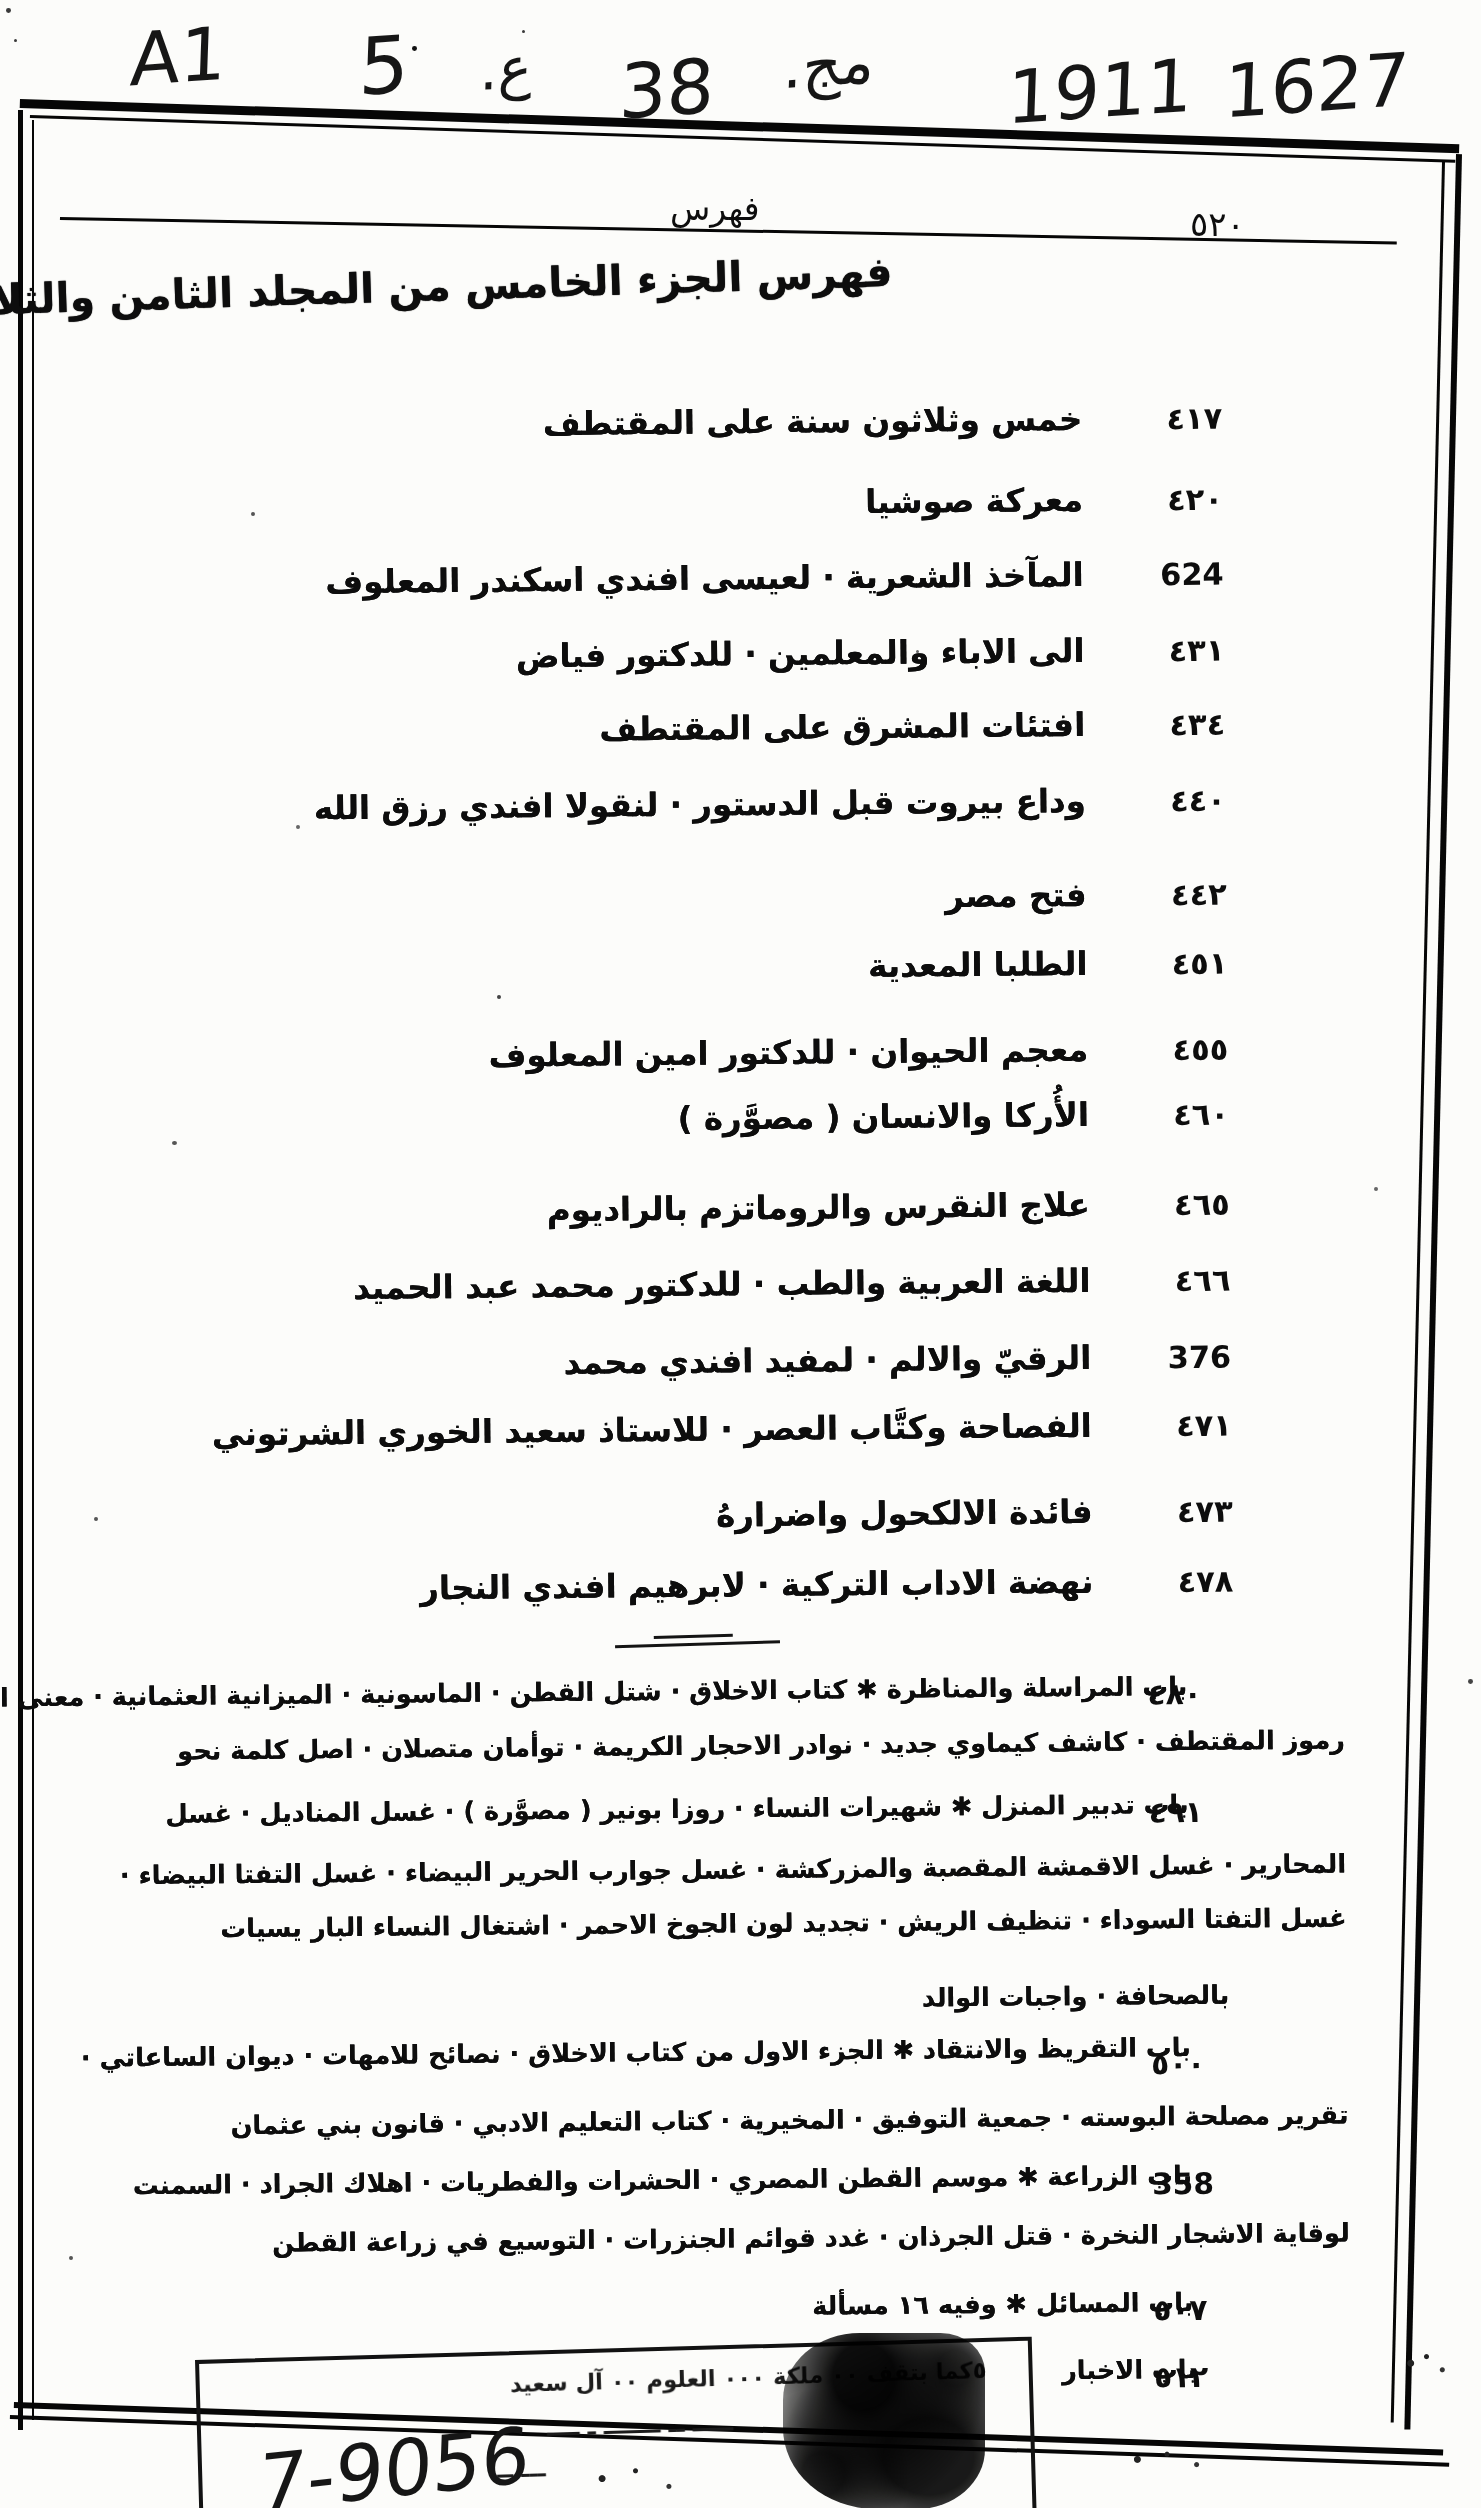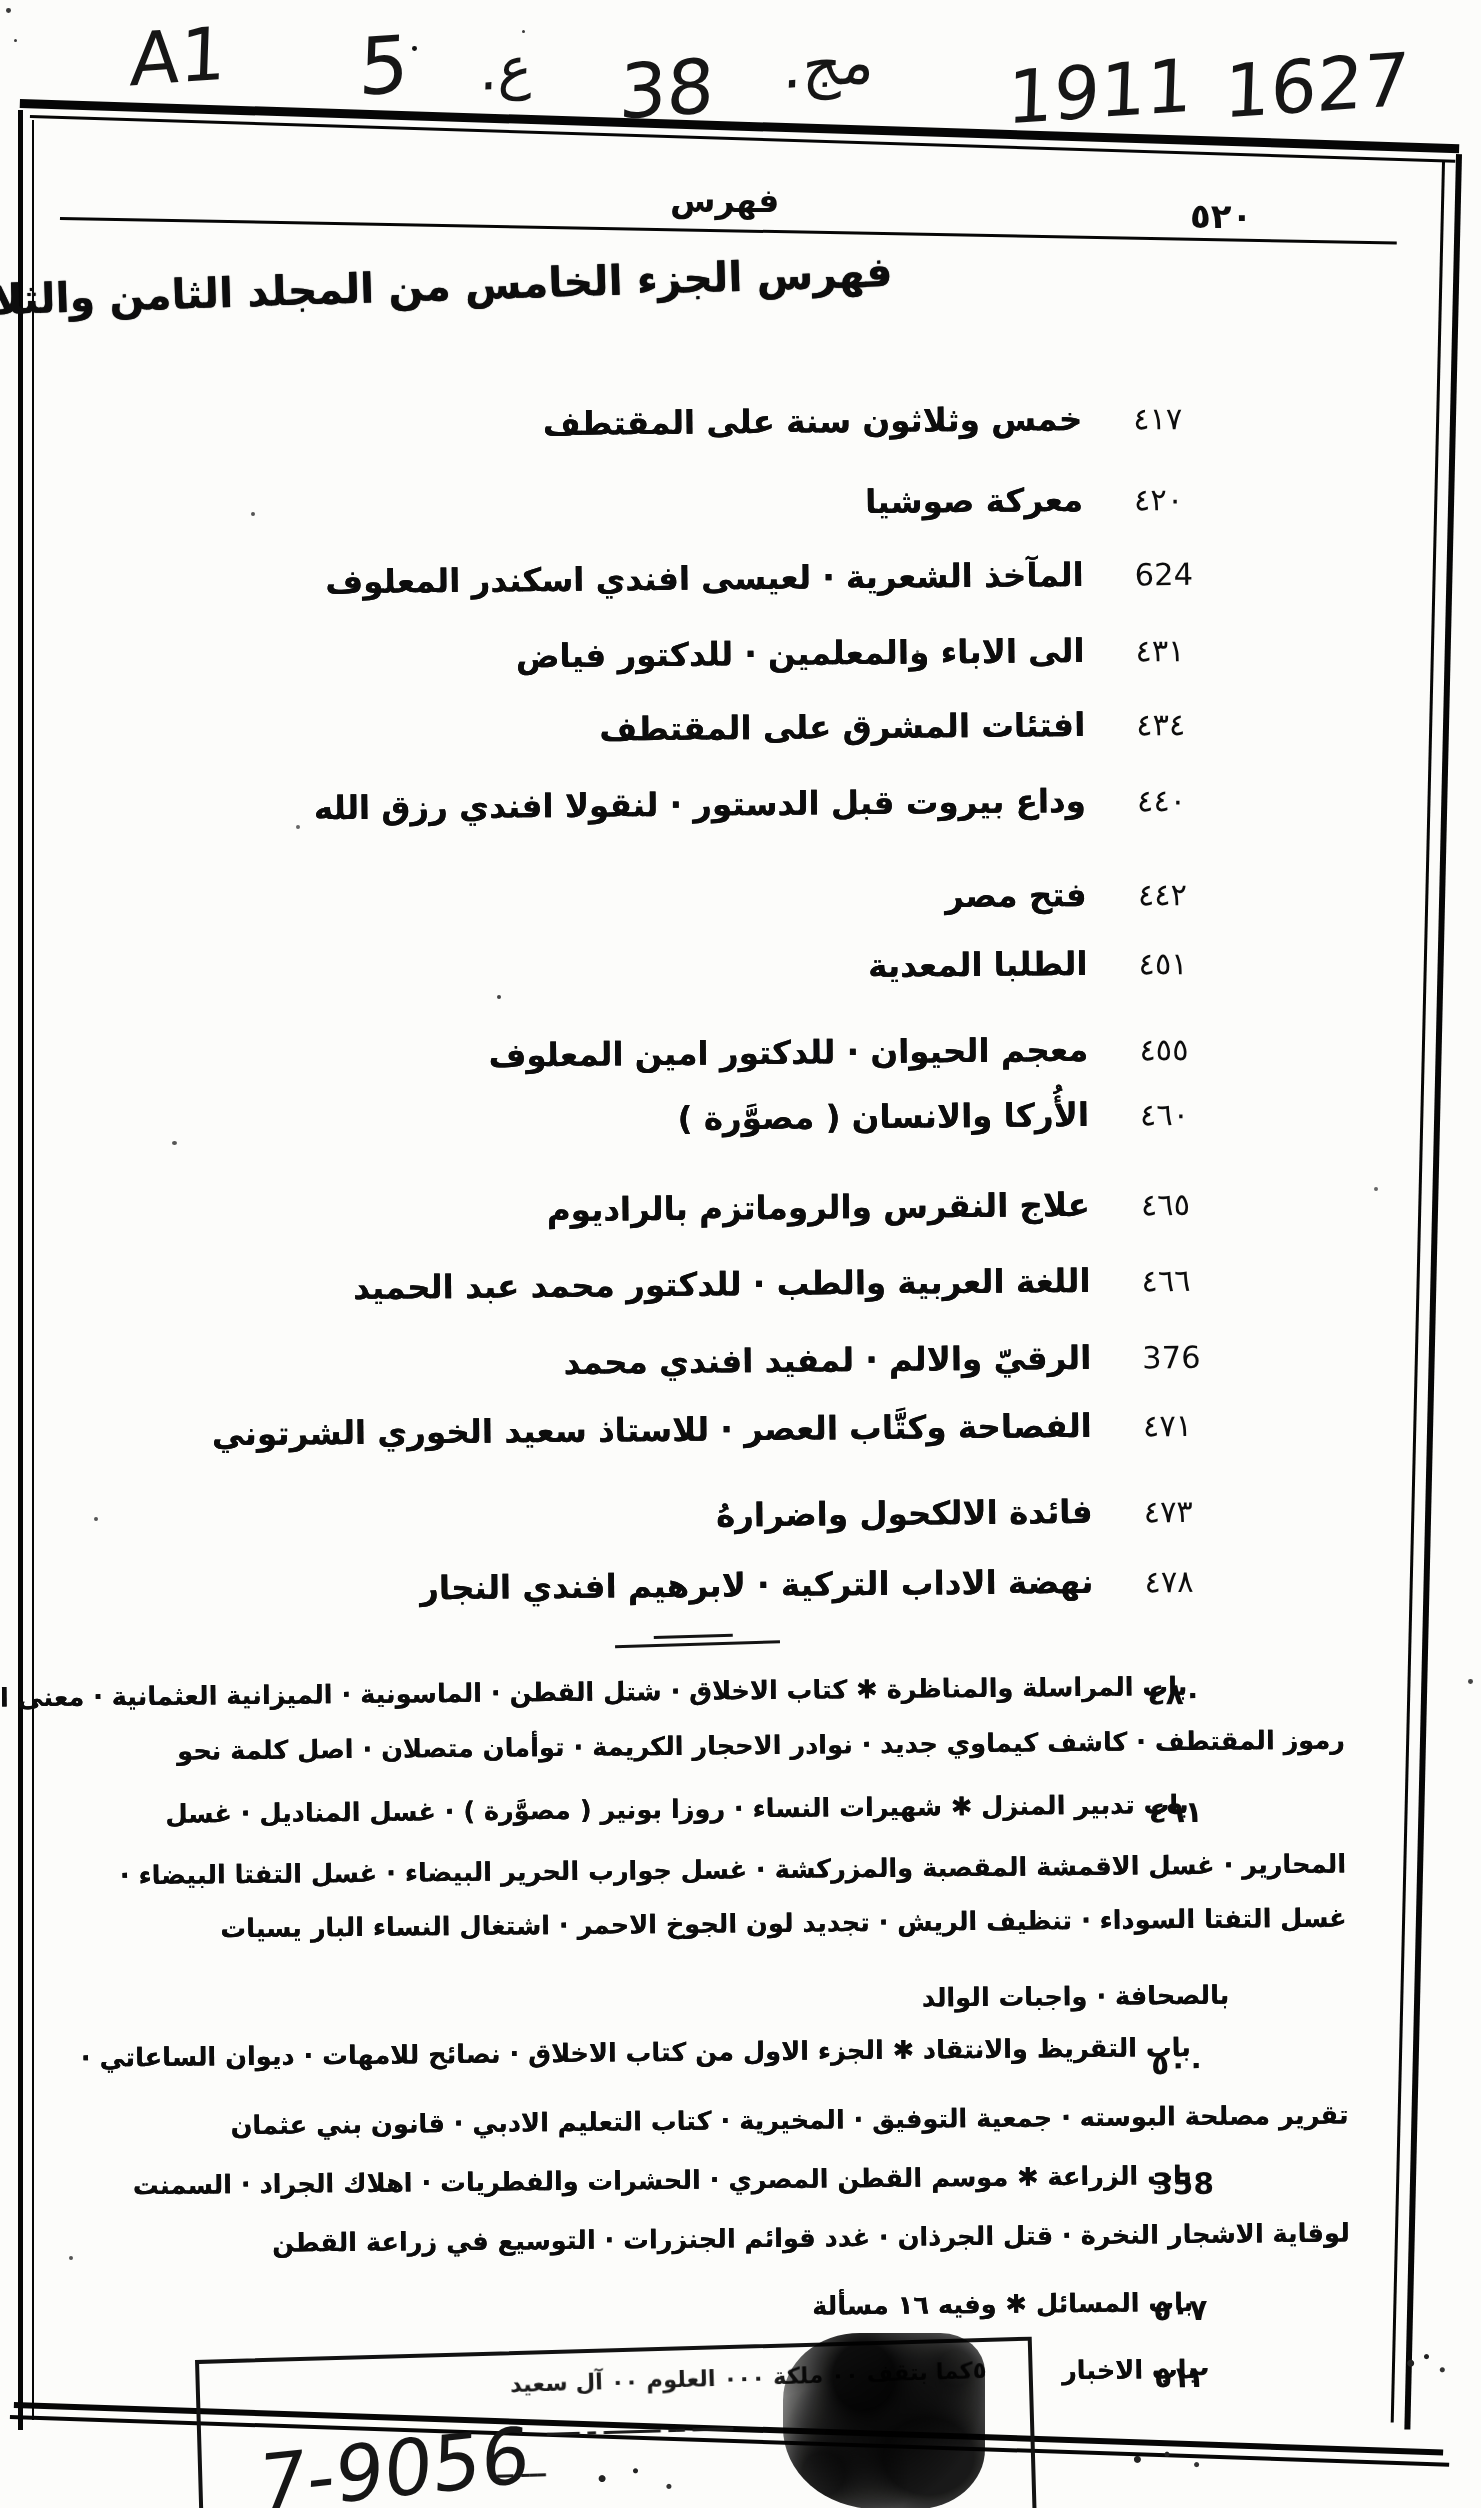--- a/index.html
+++ b/index.html
@@ -6,29 +6,29 @@
   #canvas{position:relative;width:1482px;height:2509px;background:#fcfcfa;overflow:hidden;
           font-family:"DejaVu Sans",sans-serif;color:#0d0d0d;}
   .ar{direction:rtl;unicode-bidi:embed;}
   .abs{position:absolute;}
   
   .hand{position:absolute;font-family:"DejaVu Sans",sans-serif;font-weight:400;color:#161616;
         white-space:nowrap;transform:rotate(-4deg) skewX(-6deg);}
   
   .bline{position:absolute;background:#060606;transform-origin:left top;}
   
-  .hdr{position:absolute;font-weight:bold;white-space:nowrap;}
+  .hdr{position:absolute;font-weight:normal;white-space:nowrap;margin-top:8px;}
   
   #title{position:absolute;right:590px;top:248px;font-size:41px;font-weight:bold;white-space:nowrap;
          transform:rotate(-1.8deg);transform-origin:right top;text-shadow:0 0 1px #111;}
   
   #content{position:absolute;left:0;top:0;width:1482px;height:2509px;
            transform:rotate(-0.55deg);transform-origin:1182px 394px;}
-  .entry .no{position:absolute;left:1133px;top:2px;width:89px;text-align:left;
-             font-size:30.5px;font-weight:normal;white-space:nowrap;}
+  .entry .no{position:absolute;left:1133px;top:2px;width:89px;text-align:right;
+             font-size:30.5px;font-weight:bold;white-space:nowrap;}
   .entry .txt{position:absolute;right:400px;top:0;font-size:32.5px;font-weight:bold;
               white-space:nowrap;direction:rtl;text-shadow:0 0 0.5px #111;}
   .sec-no{position:absolute;left:1135px;width:89px;
           font-size:29.6px;font-weight:bold;white-space:nowrap;}
   .sline{position:absolute;font-size:25.6px;font-weight:bold;white-space:nowrap;direction:rtl;
          text-shadow:0 0 0.4px #111;}
   
   #squig{position:absolute;left:603px;top:1633px;width:165px;height:4.9px;
          border-bottom:3px solid #141414;transform:rotate(-1.2deg);}
   #squig:before{content:"";position:absolute;left:39px;top:-3px;width:79px;height:3px;background:#141414;}

